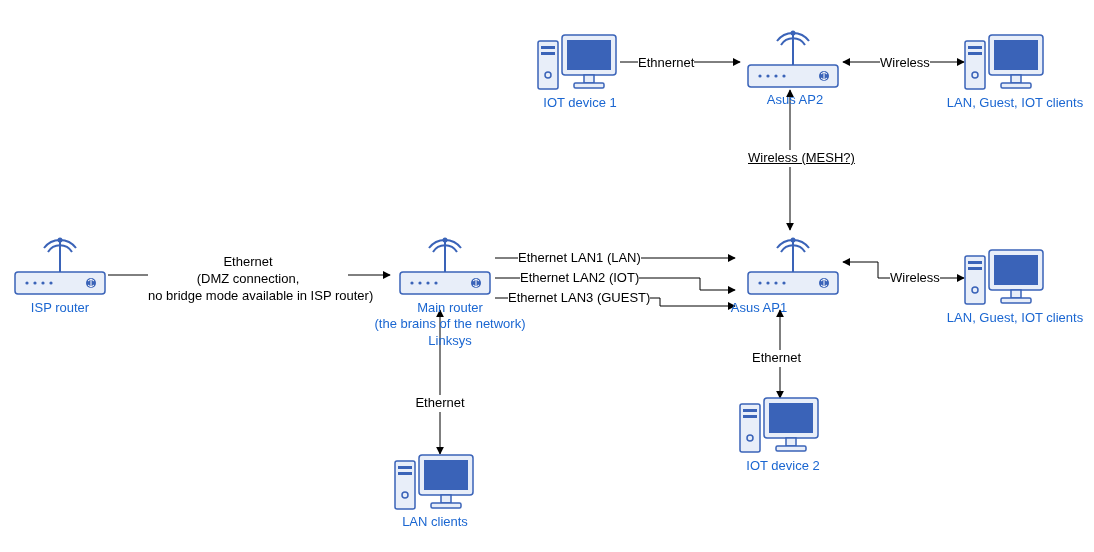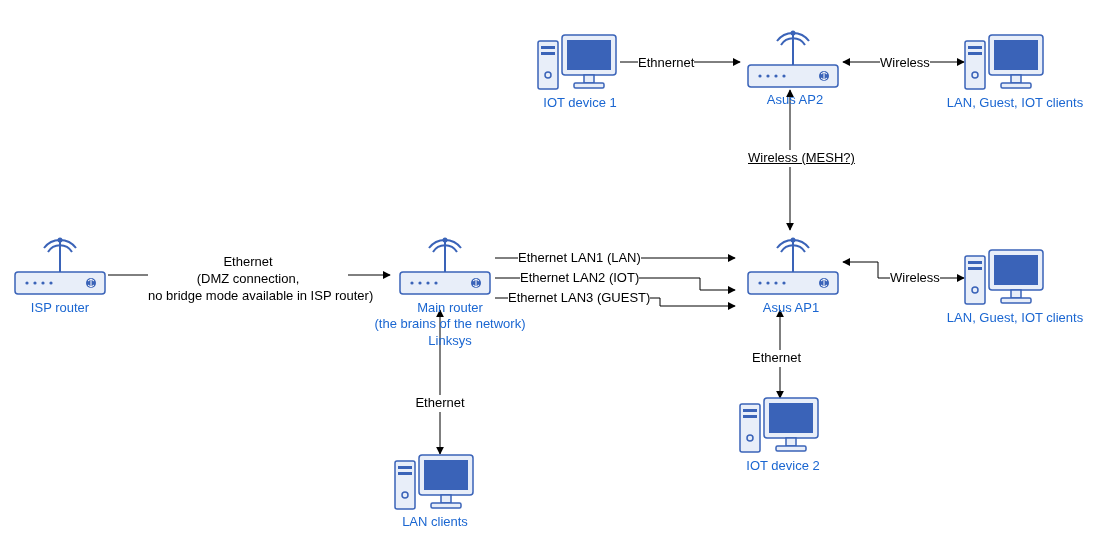--- a/index.html
+++ b/index.html
@@ -104,21 +104,21 @@
   <use href="#pc" x="965" y="35"></use>
   <use href="#pc" x="965" y="250"></use>
   <use href="#pc" x="740" y="398"></use>
   <use href="#pc" x="395" y="455"></use>
 </svg>
 
 <div class="node-label" style="left:0px;  top:300px; width:120px;">ISP router</div>
 <div class="node-label" style="left:370px; top:300px; width:160px;">Main router
 (the brains of the network)
 Linksys</div>
-<div class="node-label" style="left:736px; top:300px; width:110px;">Asus AP1</div>
+<div class="node-label" style="left:704px; top:300px; width:110px;">Asus AP1</div>
 <div class="node-label" style="left:740px; top:92px;  width:110px;">Asus AP2</div>
 <div class="node-label" style="left:530px; top:95px;  width:100px;">IOT device 1</div>
 <div class="node-label" style="left:728px; top:458px; width:110px;">IOT device 2</div>
 <div class="node-label" style="left:380px; top:514px; width:110px;">LAN clients</div>
 <div class="node-label" style="left:945px; top:95px;  width:140px;">LAN, Guest, IOT clients</div>
 <div class="node-label" style="left:945px; top:310px; width:140px;">LAN, Guest, IOT clients</div>
 
 <div class="edge-label" style="left:148px; top:254px; width:200px;">Ethernet
 (DMZ connection,
 no bridge mode available in ISP router)</div>

